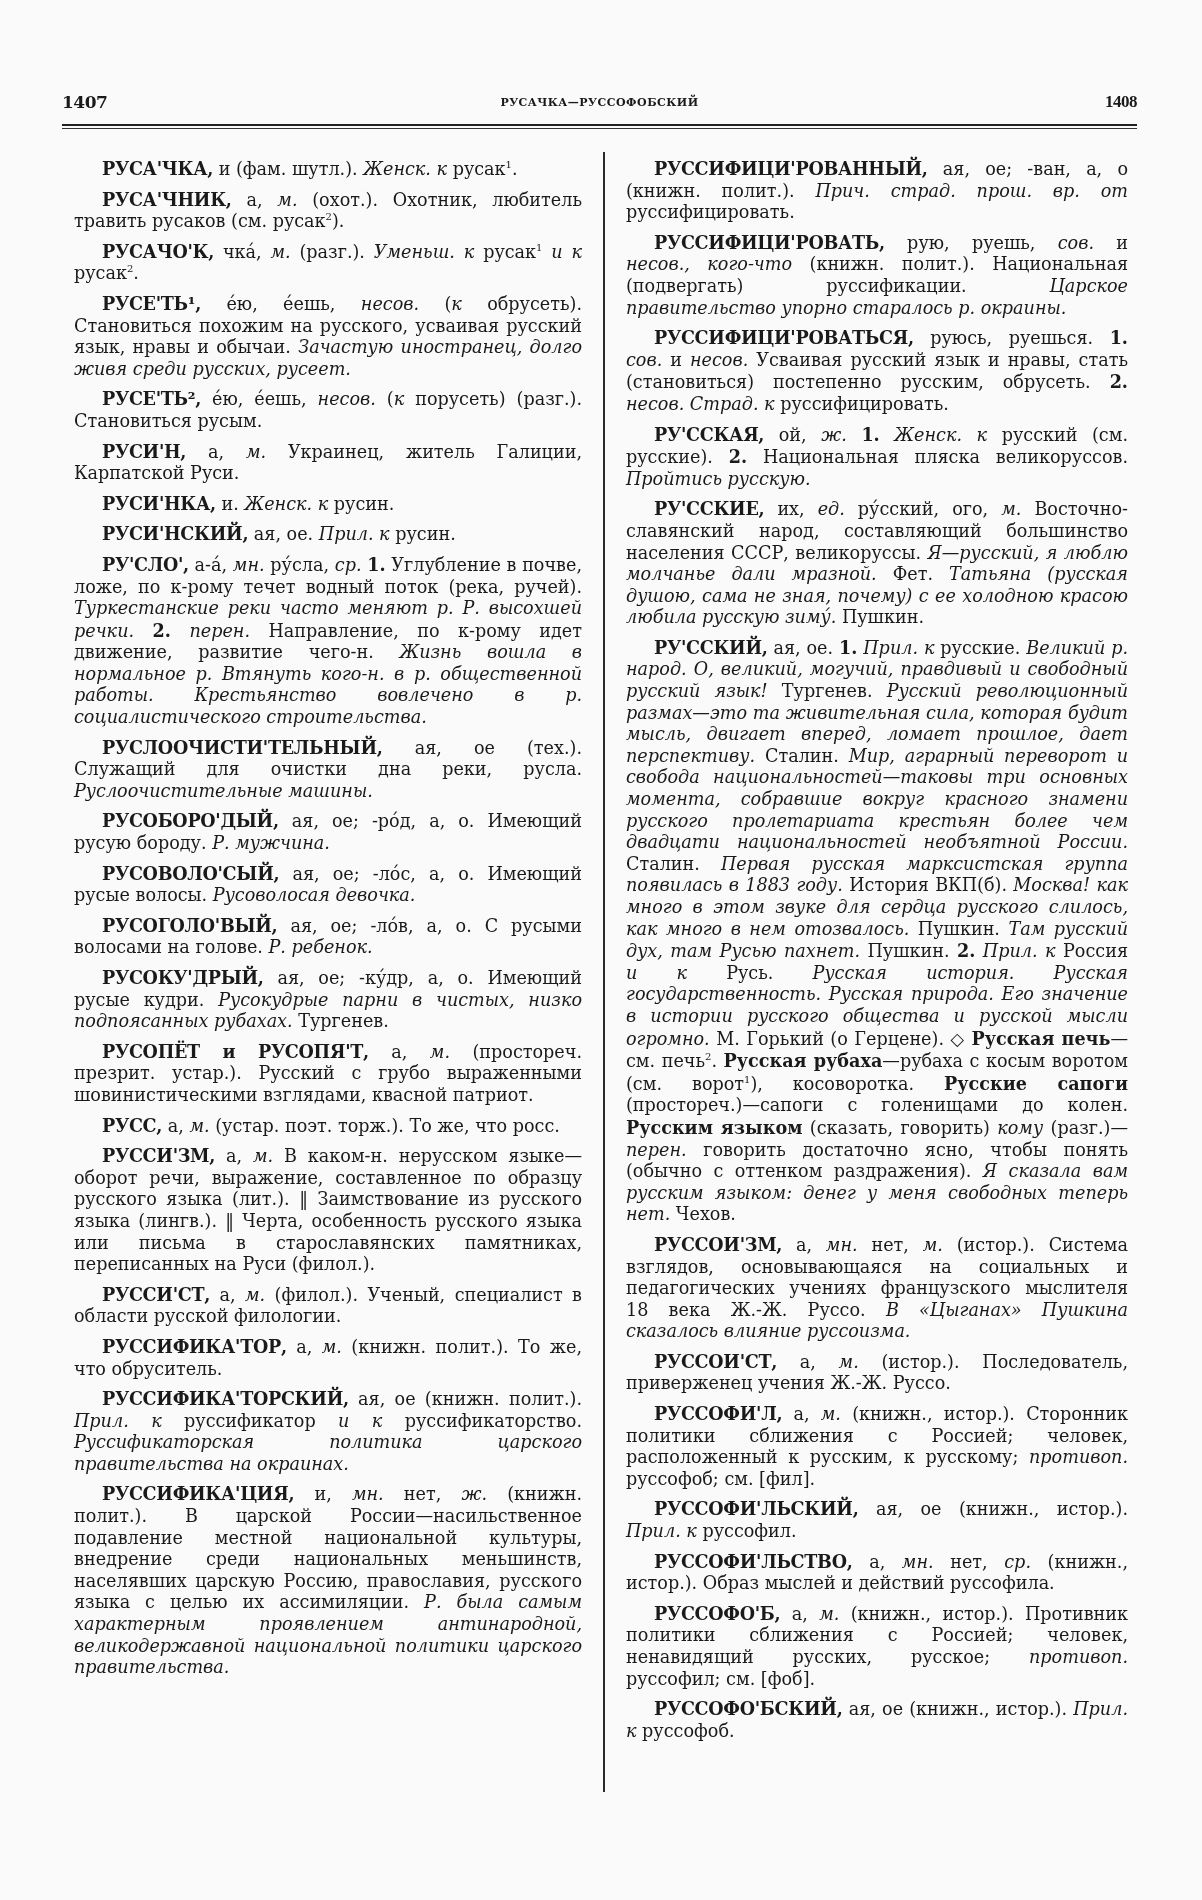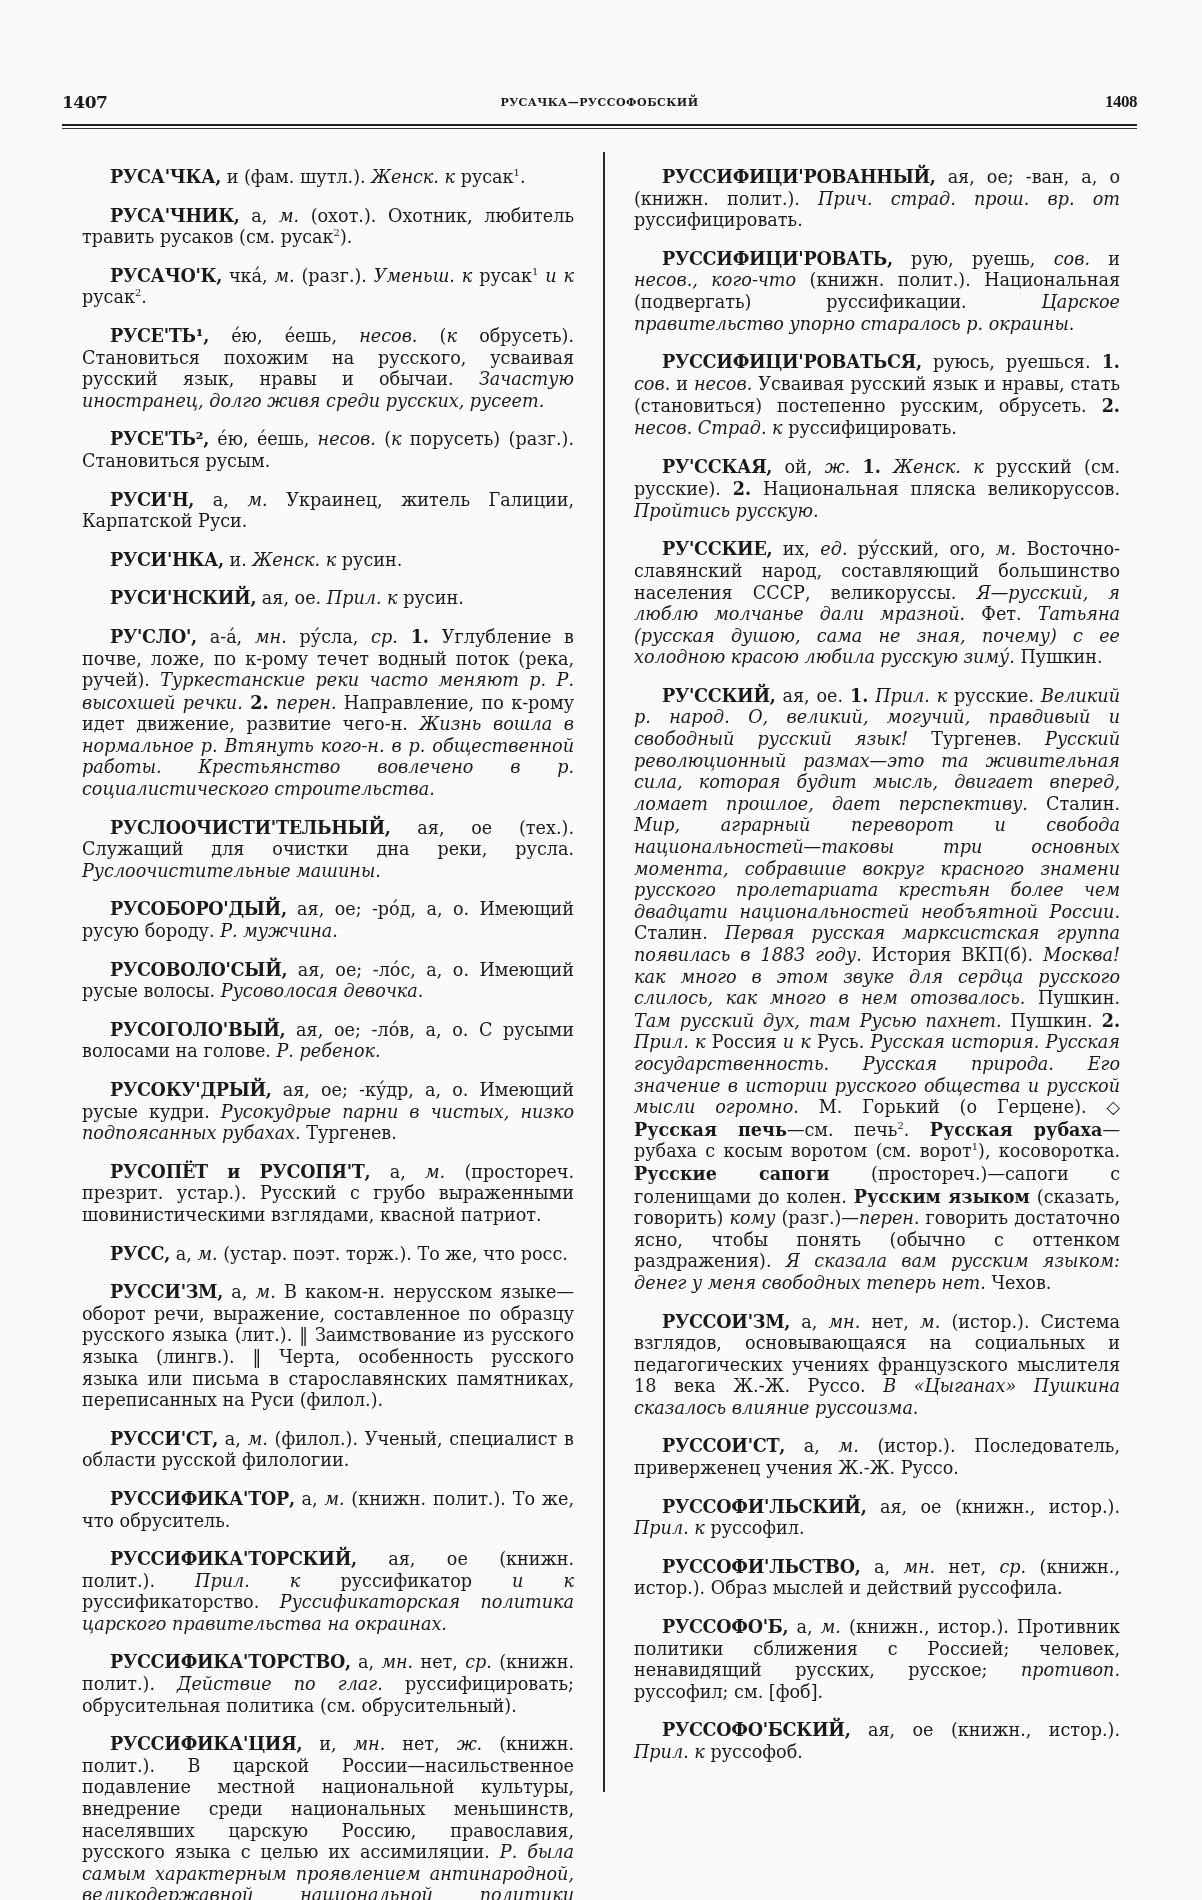--- a/index.html
+++ b/index.html
@@ -11,21 +11,21 @@
   .hdr .pn.l{left:0;}
   .hdr .pn.r{right:0;font-family:Liberation Serif, serif;}
   .hdr .title{position:absolute;left:0;right:0;text-align:center;top:4px;font-weight:bold;font-size:11px;letter-spacing:0.5px;}
   .rule{position:absolute;left:62px;width:1075px;height:0;border-top:2px solid #222;}
   .rule.a{top:124px;}
   .rule.b{top:128px;border-top:1px solid #333;}
   .col{position:absolute;top:150px;font-size:17.6px;line-height:21.6px;text-align:justify;}
   .col.left{left:66px;width:524px;}
   .col.right{left:618px;width:518px;}
   .divider{position:absolute;left:603px;top:152px;width:0;height:1640px;border-left:2px solid #2a2a2a;}
-  .entry{text-indent:28px;margin:16px;}
+  .entry{text-indent:28px;margin:8px;}
   .hw{font-weight:bold;font-family:"DejaVu Serif","Liberation Serif",serif;letter-spacing:-0.3px;}
   .it{font-style:italic;}
   .b{font-weight:bold;}
   sup{font-size:10px;line-height:0;}
 </style>
 </head>
 <body>
 
 <div class="page">
   <div class="hdr">
@@ -50,31 +50,31 @@
       <p class="entry"><span class="hw">РУСОБОРО'ДЫЙ,</span><span> ая, ое; -ро́д, а, о. Имеющий русую бороду. </span><span class="it">Р. мужчина.</span></p>
       <p class="entry"><span class="hw">РУСОВОЛО'СЫЙ,</span><span> ая, ое; -ло́с, а, о. Имеющий русые волосы. </span><span class="it">Русоволосая девочка.</span></p>
       <p class="entry"><span class="hw">РУСОГОЛО'ВЫЙ,</span><span> ая, ое; -ло́в, а, о. С русыми волосами на голове. </span><span class="it">Р. ребенок.</span></p>
       <p class="entry"><span class="hw">РУСОКУ'ДРЫЙ,</span><span> ая, ое; -ку́др, а, о. Имеющий русые кудри. </span><span class="it">Русокудрые парни в чистых, низко подпоясанных рубахах.</span><span> Тургенев.</span></p>
       <p class="entry"><span class="hw">РУСОПЁТ и РУСОПЯ'Т,</span><span> а, </span><span class="it">м.</span><span> (простореч. презрит. устар.). Русский с грубо выраженными шовинистическими взглядами, квасной патриот.</span></p>
       <p class="entry"><span class="hw">РУСС,</span><span> а, </span><span class="it">м.</span><span> (устар. поэт. торж.). То же, что росс.</span></p>
       <p class="entry"><span class="hw">РУССИ'ЗМ,</span><span> а, </span><span class="it">м.</span><span> В каком-н. нерусском языке—оборот речи, выражение, составленное по образцу русского языка (лит.). ‖ Заимствование из русского языка (лингв.). ‖ Черта, особенность русского языка или письма в старославянских памятниках, переписанных на Руси (филол.).</span></p>
       <p class="entry"><span class="hw">РУССИ'СТ,</span><span> а, </span><span class="it">м.</span><span> (филол.). Ученый, специалист в области русской филологии.</span></p>
       <p class="entry"><span class="hw">РУССИФИКА'ТОР,</span><span> а, </span><span class="it">м.</span><span> (книжн. полит.). То же, что обруситель.</span></p>
       <p class="entry"><span class="hw">РУССИФИКА'ТОРСКИЙ,</span><span> ая, ое (книжн. полит.). </span><span class="it">Прил. к</span><span> руссификатор </span><span class="it">и к</span><span> руссификаторство. </span><span class="it">Руссификаторская политика царского правительства на окраинах.</span></p>
-      <p class="entry"><span class="hw">РУССИФИКА'ТОРСТВО,</span><span> а, </span><span class="it">мн.</span><span> нет, </span><span class="it">ср.</span><span> (книжн. полит.). </span><span class="it">Действие по глаг.</span><span> руссифицировать; обрусительная политика (см. обрусительный).</span></p>
       <p class="entry"><span class="hw">РУССИФИКА'ЦИЯ,</span><span> и, </span><span class="it">мн.</span><span> нет, </span><span class="it">ж.</span><span> (книжн. полит.). В царской России—насильственное подавление местной национальной культуры, внедрение среди национальных меньшинств, населявших царскую Россию, православия, русского языка с целью их ассимиляции. </span><span class="it">Р. была самым характерным проявлением антинародной, великодержавной национальной политики царского правительства.</span></p>
     </div>
   <div class="divider"></div>
   <div class="col right" id="col-right">
       <p class="entry"><span class="hw">РУССИФИЦИ'РОВАННЫЙ,</span><span> ая, ое; -ван, а, о (книжн. полит.). </span><span class="it">Прич. страд. прош. вр. от</span><span> руссифицировать.</span></p>
       <p class="entry"><span class="hw">РУССИФИЦИ'РОВАТЬ,</span><span> рую, руешь, </span><span class="it">сов.</span><span> и </span><span class="it">несов., кого-что</span><span> (книжн. полит.). Национальная (подвергать) руссификации. </span><span class="it">Царское правительство упорно старалось р. окраины.</span></p>
       <p class="entry"><span class="hw">РУССИФИЦИ'РОВАТЬСЯ,</span><span> руюсь, руешься. </span><span class="b">1.</span><span> </span><span class="it">сов.</span><span> и </span><span class="it">несов.</span><span> Усваивая русский язык и нравы, стать (становиться) постепенно русским, обрусеть. </span><span class="b">2.</span><span> </span><span class="it">несов. Страд. к</span><span> руссифицировать.</span></p>
       <p class="entry"><span class="hw">РУ'ССКАЯ,</span><span> ой, </span><span class="it">ж.</span><span> </span><span class="b">1.</span><span> </span><span class="it">Женск. к</span><span> русский (см. русские). </span><span class="b">2.</span><span> Национальная пляска великоруссов. </span><span class="it">Пройтись русскую.</span></p>
       <p class="entry"><span class="hw">РУ'ССКИЕ,</span><span> их, </span><span class="it">ед.</span><span> ру́сский, ого, </span><span class="it">м.</span><span> Восточно-славянский народ, составляющий большинство населения СССР, великоруссы. </span><span class="it">Я—русский, я люблю молчанье дали мразной.</span><span> Фет. </span><span class="it">Татьяна (русская душою, сама не зная, почему) с ее холодною красою любила русскую зиму́.</span><span> Пушкин.</span></p>
       <p class="entry"><span class="hw">РУ'ССКИЙ,</span><span> ая, ое. </span><span class="b">1.</span><span> </span><span class="it">Прил. к</span><span> русские. </span><span class="it">Великий р. народ. О, великий, могучий, правдивый и свободный русский язык!</span><span> Тургенев. </span><span class="it">Русский революционный размах—это та живительная сила, которая будит мысль, двигает вперед, ломает прошлое, дает перспективу.</span><span> Сталин. </span><span class="it">Мир, аграрный переворот и свобода национальностей—таковы три основных момента, собравшие вокруг красного знамени русского пролетариата крестьян более чем двадцати национальностей необъятной России.</span><span> Сталин. </span><span class="it">Первая русская марксистская группа появилась в 1883 году.</span><span> История ВКП(б). </span><span class="it">Москва! как много в этом звуке для сердца русского слилось, как много в нем отозвалось.</span><span> Пушкин. </span><span class="it">Там русский дух, там Русью пахнет.</span><span> Пушкин. </span><span class="b">2.</span><span> </span><span class="it">Прил. к</span><span> Россия </span><span class="it">и к</span><span> Русь. </span><span class="it">Русская история. Русская государственность. Русская природа. Его значение в истории русского общества и русской мысли огромно.</span><span> М. Горький (о Герцене). ◇ </span><span class="b">Русская печь</span><span>—см. печь</span><sup>2</sup><span>. </span><span class="b">Русская рубаха</span><span>—рубаха с косым воротом (см. ворот</span><sup>1</sup><span>), косоворотка. </span><span class="b">Русские сапоги</span><span> (простореч.)—сапоги с голенищами до колен. </span><span class="b">Русским языком</span><span> (сказать, говорить) </span><span class="it">кому</span><span> (разг.)—</span><span class="it">перен.</span><span> говорить достаточно ясно, чтобы понять (обычно с оттенком раздражения). </span><span class="it">Я сказала вам русским языком: денег у меня свободных теперь нет.</span><span> Чехов.</span></p>
       <p class="entry"><span class="hw">РУССОИ'ЗМ,</span><span> а, </span><span class="it">мн.</span><span> нет, </span><span class="it">м.</span><span> (истор.). Система взглядов, основывающаяся на социальных и педагогических учениях французского мыслителя 18 века Ж.-Ж. Руссо. </span><span class="it">В «Цыганах» Пушкина сказалось влияние руссоизма.</span></p>
       <p class="entry"><span class="hw">РУССОИ'СТ,</span><span> а, </span><span class="it">м.</span><span> (истор.). Последователь, приверженец учения Ж.-Ж. Руссо.</span></p>
+      <p class="entry"><span class="hw">РУССОФИ'Л,</span><span> а, </span><span class="it">м.</span><span> (книжн., истор.). Сторонник политики сближения с Россией; человек, расположенный к русским, к русскому; </span><span class="it">противоп.</span><span> руссофоб; см. [фил].</span></p>
       <p class="entry"><span class="hw">РУССОФИ'ЛЬСКИЙ,</span><span> ая, ое (книжн., истор.). </span><span class="it">Прил. к</span><span> руссофил.</span></p>
       <p class="entry"><span class="hw">РУССОФИ'ЛЬСТВО,</span><span> а, </span><span class="it">мн.</span><span> нет, </span><span class="it">ср.</span><span> (книжн., истор.). Образ мыслей и действий руссофила.</span></p>
       <p class="entry"><span class="hw">РУССОФО'Б,</span><span> а, </span><span class="it">м.</span><span> (книжн., истор.). Противник политики сближения с Россией; человек, ненавидящий русских, русское; </span><span class="it">противоп.</span><span> руссофил; см. [фоб].</span></p>
       <p class="entry"><span class="hw">РУССОФО'БСКИЙ,</span><span> ая, ое (книжн., истор.). </span><span class="it">Прил. к</span><span> руссофоб.</span></p>
     </div>
 </div>
 
 </body></html>

